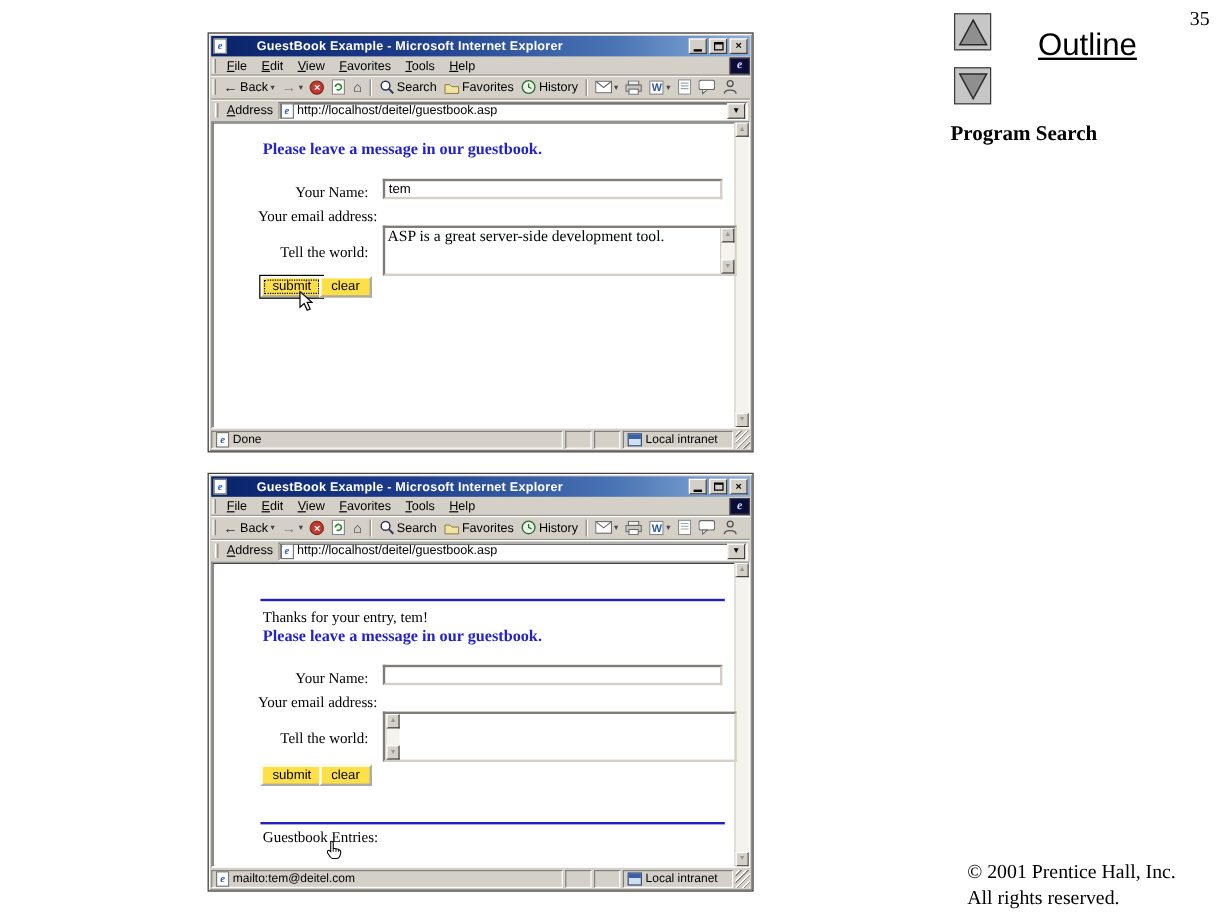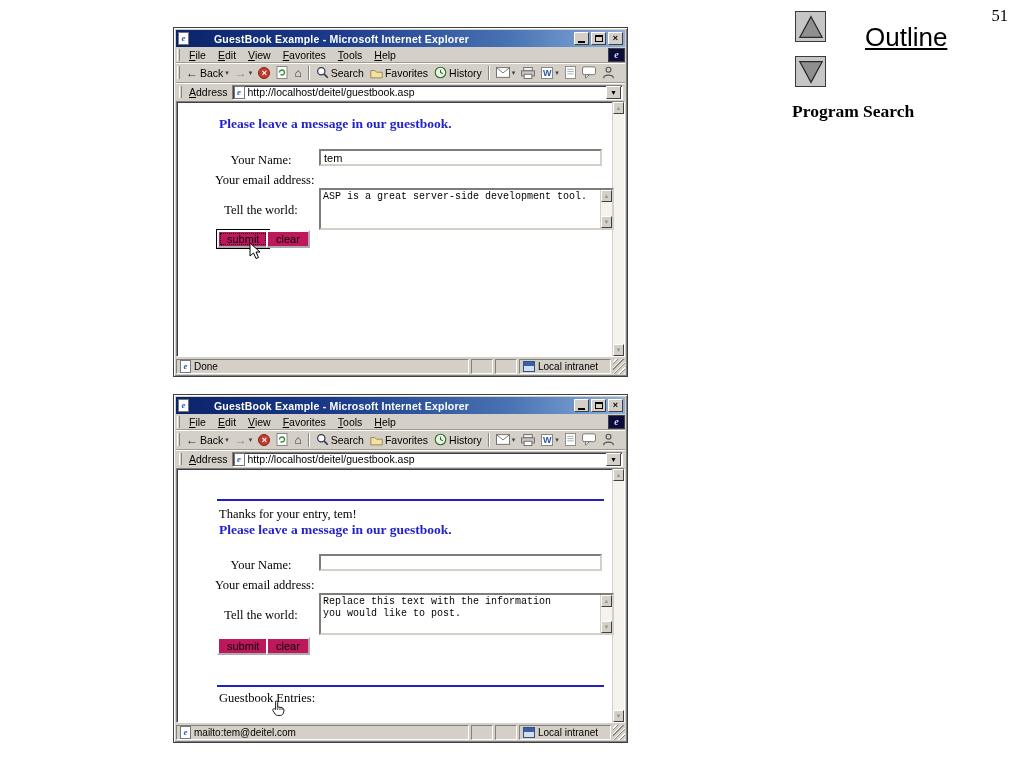--- a/index.html
+++ b/index.html
@@ -64,28 +64,28 @@
   .spane.main { flex:1; }
   .spane.tiny { width:22px; }
   .spane.zone { width:92px; }
   .sgrip { width:12px; height:15px; background:
            repeating-linear-gradient(135deg, #d4d0c8 0 2px, #fff 2px 3px, #8a867e 3px 4px); }
   .intranet-ico { width:12px; height:11px; background:linear-gradient(#3a5fa8 0 4px, #cfe0f2 4px 100%);
                   border:1px solid #38507e; flex:none; }
 
   
   .gb-heading { position:absolute; left:6px; color:#2222cc; font-weight:bold; font-size:13.5px; white-space:nowrap; }
-  .gb-label { position:absolute; left:2px; width:92px; text-align:center; font-size:12.5px; color:#000; white-space:nowrap; }
+  .gb-label { position:absolute; left:2px; width:92px; text-align:right; font-size:12.5px; color:#000; white-space:nowrap; }
   .gb-input { position:absolute; left:106px; width:283px; height:17px; border:2px inset #d4d0c8; background:#fff;
               font-family:"Liberation Sans",sans-serif; font-size:11px; padding:1px 3px; color:#000; }
   .gb-area { position:absolute; left:106px; width:295px; height:42px; border:2px inset #d4d0c8; background:#fff; display:flex; }
-  .gb-area-text { flex:1; font-family:Liberation Mono, monospace; font-size:10px; line-height:12px; padding:1px 2px;
+  .gb-area-text { flex:1; font-family:Liberation Serif, serif; font-size:13px; line-height:12px; padding:1px 2px;
                   white-space:pre; overflow:hidden; color:#000; }
   .gb-area .vscroll { border-left:1px solid #d4d0c8; background:#f4f3ee; }
-  .gb-btn { position:absolute; height:18px; background:#be185d; border:2px outset #fff; font-size:11px;
+  .gb-btn { position:absolute; height:18px; background:#fde047; border:2px outset #fff; font-size:11px;
             font-family:"Liberation Sans",sans-serif; padding:0 8px; color:#000; }
   .gb-btn.default { border:2px outset #fff; outline:1px solid #000; }
   .gb-btn.default::after { content:""; position:absolute; inset:1px; border:1px dotted #000; }
   .gb-hr { position:absolute; left:4px; right:8px; height:2px; background:#2121c0; }
   .gb-text { position:absolute; left:6px; font-size:12.5px; color:#000; white-space:nowrap;margin-top:24px; }
   .gb-link { color:#2222cc; text-decoration:underline; }
   .cursor { position:absolute; z-index:5; }
 
   
   .page-number { position:absolute; top:6px; right:16px; font:16.5px "Liberation Serif",serif; color:#000; }
@@ -378,22 +378,20 @@
     <div class="content">
       <div class="page">
         <div class="gb-text" style="top:14px;">Thanks for your entry, tem!</div>
         <div class="gb-hr" style="top:30px;"></div>
         <div class="gb-heading" style="top:53px;">Please leave a message in our guestbook.</div>
         <label class="gb-label" style="top:89px;">Your Name:</label>
         <input class="gb-input" style="top: 85px;" value="">
         <label class="gb-label" style="top:109px;">Your email address:</label>
         <label class="gb-label" style="top:139px;">Tell the world:</label>
         <div class="gb-area" style="top:124px;">
-          <div class="gb-area-text">Replace this text with the information
-you would like to post.</div>
           <div class="vscroll">
             <div class="sbtn">▲</div>
             <div class="sbtn">▼</div>
           </div>
         </div>
         <button class="gb-btn" style="left:4px; top:168px;">submit</button>
         <button class="gb-btn" style="left:53px; top:168px;">clear</button>
         <div class="gb-text" style="top:198px;">Guestbook Entries:</div>
         <div class="gb-hr" style="top:216px;"></div>
         <svg class="cursor" style="left:59px; top:231px;" width="14" height="17" viewBox="0 0 14 17">
@@ -414,30 +412,34 @@
       <span class="spane tiny"></span>
       <span class="spane tiny"></span>
       <span class="spane zone">
         <span class="intranet-ico"></span>
         <span>Local intranet</span>
       </span>
       <span class="sgrip"></span>
     </div>
   </div>
 
-  <div class="page-number">51</div>
+  <div class="page-number">35</div>
 
   <div class="nav-btn" style="top:11px;">
     <svg width="26" height="24" viewBox="0 0 30 28">
       <polygon points="15,2 28,26 2,26" fill="#8f8f8f" stroke="#2a2a2a" stroke-width="1.5"></polygon>
     </svg>
   </div>
   <div class="nav-btn" style="top:56px;">
     <svg width="26" height="24" viewBox="0 0 30 28">
       <polygon points="2,2 28,2 15,26" fill="#8f8f8f" stroke="#2a2a2a" stroke-width="1.5"></polygon>
     </svg>
   </div>
 
   <a class="outline-link">Outline</a>
   <div class="program-output">Program Search</div>
 
+  <div class="copyright">
+    <div>© 2001 Prentice Hall, Inc.</div>
+    <div>All rights reserved.</div>
+  </div>
 
 </div>
 
 </body></html>

